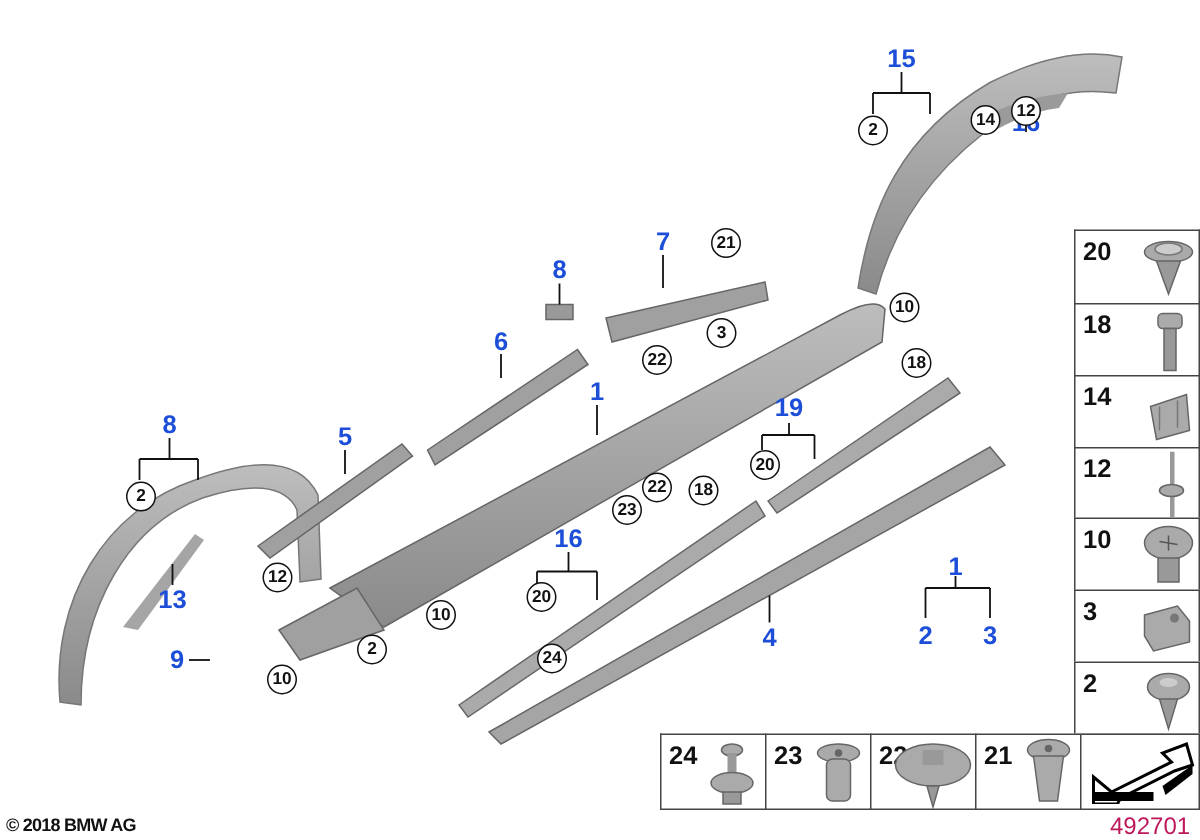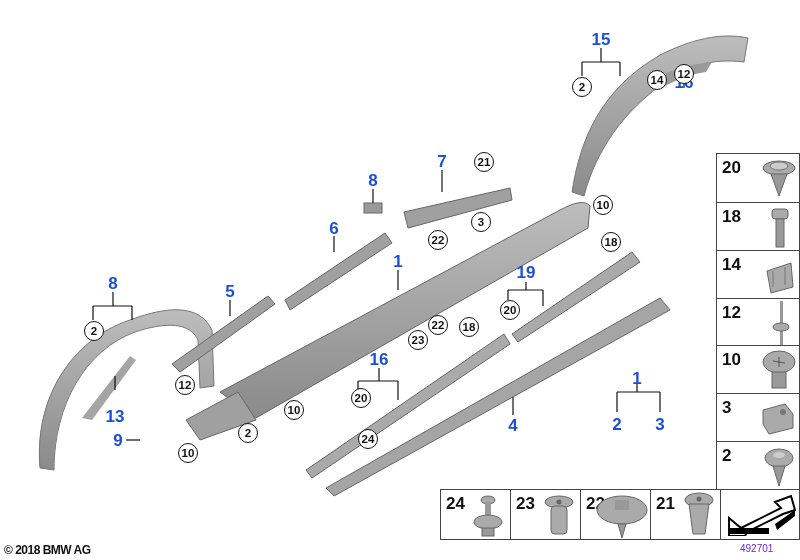--- a/index.html
+++ b/index.html
@@ -4,21 +4,21 @@
 <style>
   html,body{margin:0;padding:0;background:#fff;}
   body{width:800px;height:560px;position:relative;overflow:hidden;font-family:"Liberation Sans",sans-serif;}
   svg.main{position:absolute;left:0;top:0;}
   .lbl{position:absolute;font-weight:bold;font-size:17px;color:#1d4ed8;line-height:1;transform:translate(-50%,-50%);white-space:nowrap;}
   .circ{position:absolute;width:20px;height:20px;border:1.6px solid #111;border-radius:50%;background:#fff;font-weight:bold;font-size:11.5px;color:#111;display:flex;align-items:center;justify-content:center;transform:translate(-50%,-50%);box-sizing:border-box;}
   .side-cell{position:absolute;left:716px;width:84px;border:1px solid #444;border-bottom:none;box-sizing:border-box;background:#fff;}
   .side-cell .num,.bot-cell .num{position:absolute;left:5px;top:4px;font-weight:bold;font-size:17px;color:#111;}
   .bot-cell{position:absolute;top:489px;height:51px;border:1px solid #444;border-right:none;box-sizing:border-box;background:#fff;}
   .copy{position:absolute;left:4px;top:543px;font-size:12px;font-weight:bold;color:#111;letter-spacing:-0.5px;}
-  .docnum{position:absolute;left:740px;top:543px;font-size:10px;color:#6d28d9;}
+  .docnum{position:absolute;left:740px;top:543px;font-size:16px;color:#be185d;}
   .part{position:absolute;}
 </style>
 </head>
 <body>
 
 <svg class="main" width="800" height="560">
   <defs>
     <linearGradient id="g1" x1="0" y1="0" x2="0" y2="1">
       <stop offset="0" stop-color="#bdbdbd"></stop>
         <stop offset="1" stop-color="#8a8a8a"></stop>
@@ -75,21 +75,21 @@
 <div class="lbl" style="left:637px;top:378px">1</div>
 <div class="lbl" style="left:617px;top:424px">2</div>
 <div class="lbl" style="left:660px;top:424px">3</div>
 <div class="lbl" style="left:513px;top:425px">4</div>
 <div class="lbl" style="left:230px;top:291px">5</div>
 <div class="lbl" style="left:334px;top:228px">6</div>
 <div class="lbl" style="left:442px;top:161px">7</div>
 <div class="lbl" style="left:373px;top:180px">8</div>
 <div class="lbl" style="left:118px;top:440px">9</div>
 <div class="lbl" style="left:113px;top:283px">8</div>
-<div class="lbl" style="left:115px;top:416px">13</div>
+<div class="lbl" style="left:115px;top:400px">13</div>
 <div class="lbl" style="left:601px;top:39px">15</div>
 <div class="lbl" style="left:684px;top:82px">16</div>
 <div class="lbl" style="left:379px;top:359px">16</div>
 <div class="lbl" style="left:526px;top:272px">19</div>
 
 <div class="circ" style="left:94px;top:331px">2</div>
 <div class="circ" style="left:582px;top:87px">2</div>
 <div class="circ" style="left:248px;top:433px">2</div>
 <div class="circ" style="left:481px;top:222px">3</div>
 <div class="circ" style="left:603px;top:205px">10</div>

